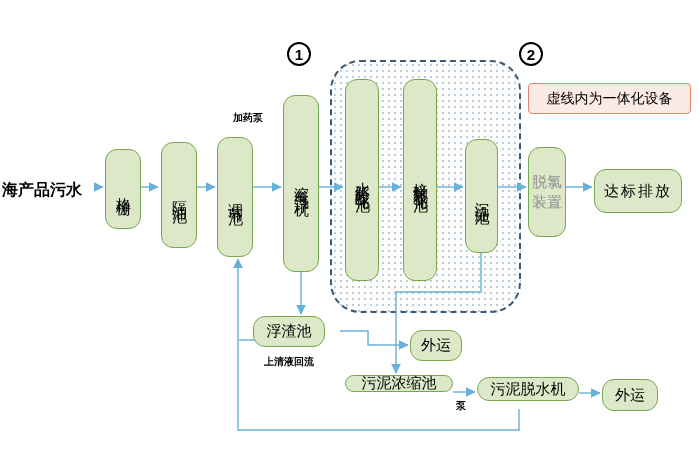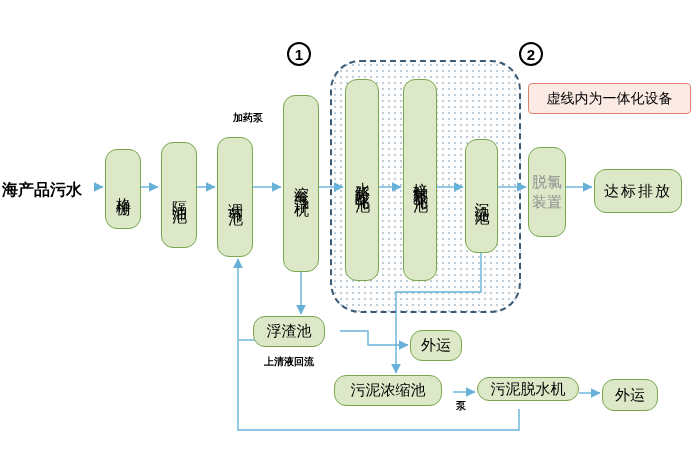--- a/index.html
+++ b/index.html
@@ -93,21 +93,21 @@
   .n-oil      { left:161px; top:142px; width:36px; height:106px; }
   .n-reg      { left:217px; top:137px; width:36px; height:120px; }
   .n-daf      { left:283px; top:95px;  width:36px; height:177px; }
   .n-hyd      { left:345px; top:79px;  width:34px; height:202px; }
   .n-contact  { left:403px; top:79px;  width:34px; height:202px; }
   .n-sed      { left:465px; top:139px; width:33px; height:114px; }
   .n-dechlor  { left:528px; top:147px; width:38px; height:90px;  }
   .n-discharge{ left:594px; top:169px; width:88px; height:44px; letter-spacing:2px; }
   .n-scum     { left:253px; top:316px; width:72px; height:31px;  }
   .n-waiyun1  { left:410px; top:330px; width:52px; height:31px;  }
-  .n-thicken  { left:334px; top:375px; width:108px; height:31px; }
+  .n-thicken  { left:345px; top:375px; width:108px; height:17px; }
   .n-dewater  { left:477px; top:377px; width:102px; height:24px; }
   .n-waiyun2  { left:602px; top:379px; width:56px; height:32px;  }
 </style>
 </head>
 <body>
 
 <div class="stage">
 
   <div class="dashed-box"></div>
 

